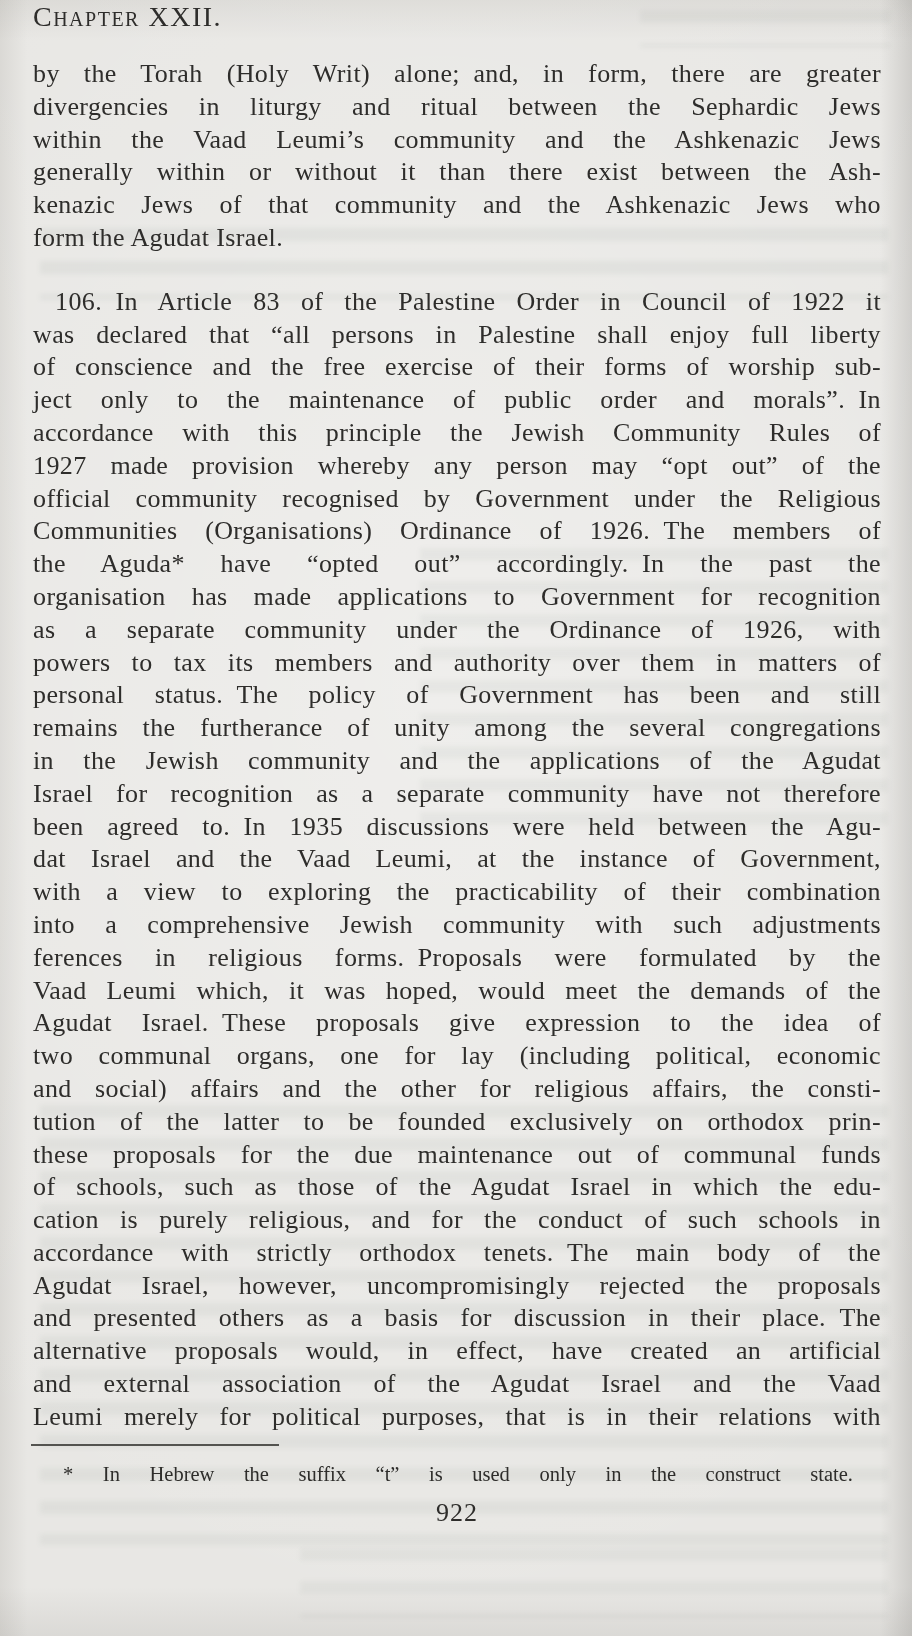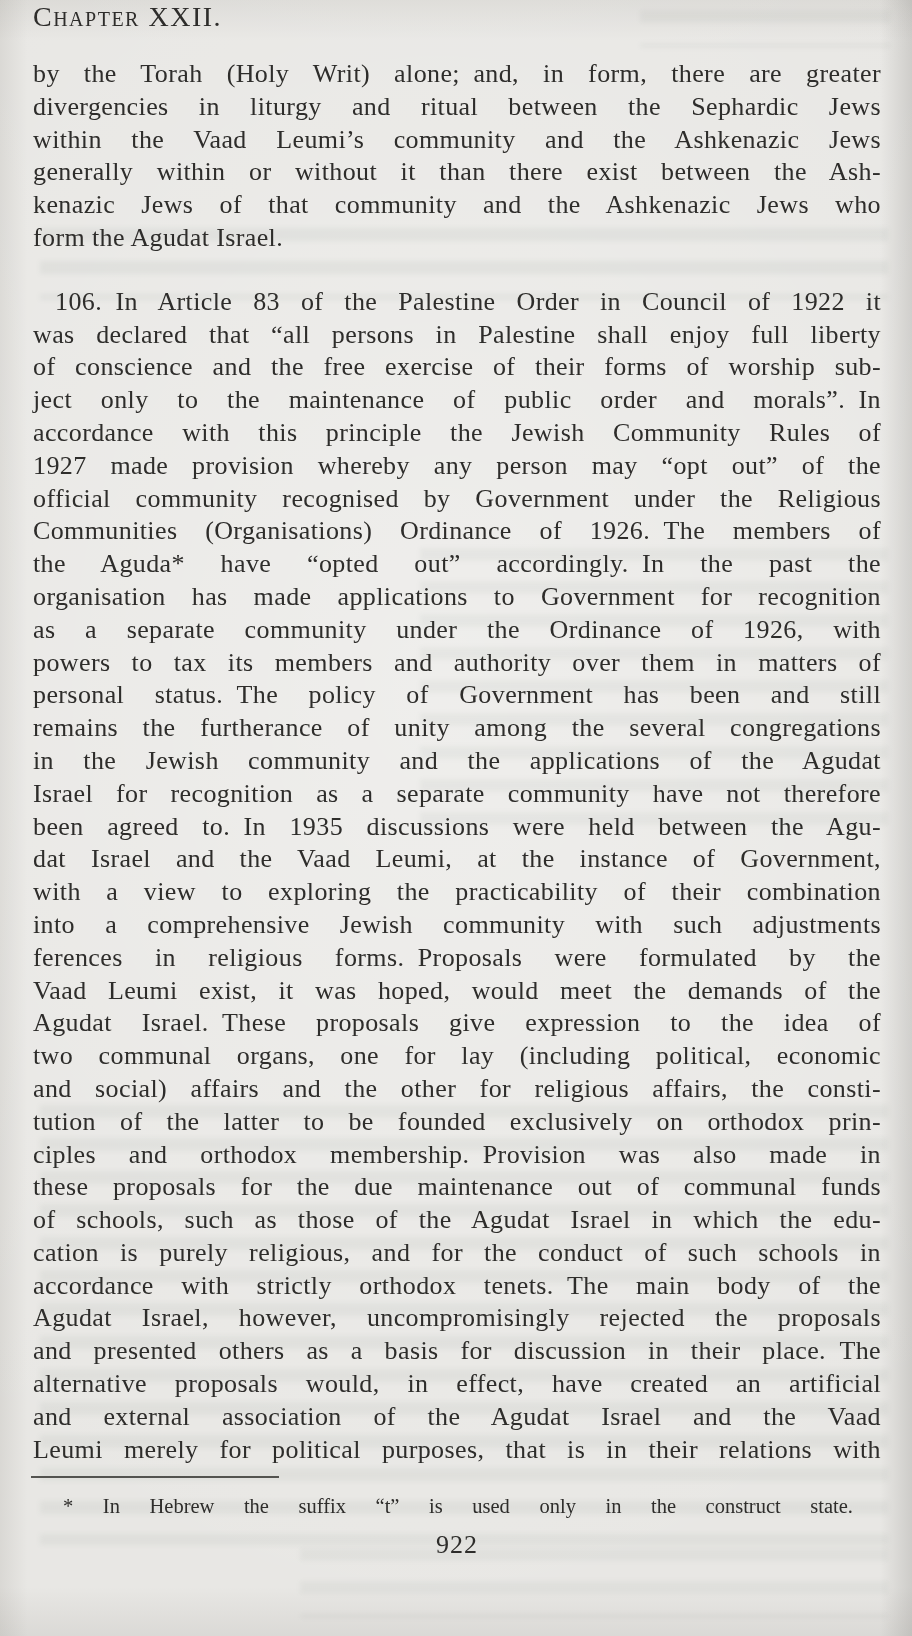--- a/index.html
+++ b/index.html
@@ -130,26 +130,25 @@
         <div class="line">powers to tax its members and authority over them in matters of</div>
         <div class="line">personal status. The policy of Government has been and still</div>
         <div class="line">remains the furtherance of unity among the several congregations</div>
         <div class="line">in the Jewish community and the applications of the Agudat</div>
         <div class="line">Israel for recognition as a separate community have not therefore</div>
         <div class="line">been agreed to. In 1935 discussions were held between the Agu-</div>
         <div class="line">dat Israel and the Vaad Leumi, at the instance of Government,</div>
         <div class="line">with a view to exploring the practicability of their combination</div>
         <div class="line">into a comprehensive Jewish community with such adjustments</div>
         <div class="line">ferences in religious forms. Proposals were formulated by the</div>
-        <div class="line">Vaad Leumi exist, it was hoped, would meet the demands of the</div>
+        <div class="line">Vaad Leumi which, it was hoped, would meet the demands of the</div>
         <div class="line">Agudat Israel. These proposals give expression to the idea of</div>
         <div class="line">two communal organs, one for lay (including political, economic</div>
         <div class="line">and social) affairs and the other for religious affairs, the consti-</div>
         <div class="line">tution of the latter to be founded exclusively on orthodox prin-</div>
-        <div class="line">ciples and orthodox membership. Provision was also made in</div>
         <div class="line">these proposals for the due maintenance out of communal funds</div>
         <div class="line">of schools, such as those of the Agudat Israel in which the edu-</div>
         <div class="line">cation is purely religious, and for the conduct of such schools in</div>
         <div class="line">accordance with strictly orthodox tenets. The main body of the</div>
         <div class="line">Agudat Israel, however, uncompromisingly rejected the proposals</div>
         <div class="line">and presented others as a basis for discussion in their place. The</div>
         <div class="line">alternative proposals would, in effect, have created an artificial</div>
         <div class="line">and external association of the Agudat Israel and the Vaad</div>
         <div class="line">Leumi merely for political purposes, that is in their relations with</div>
       </div>

